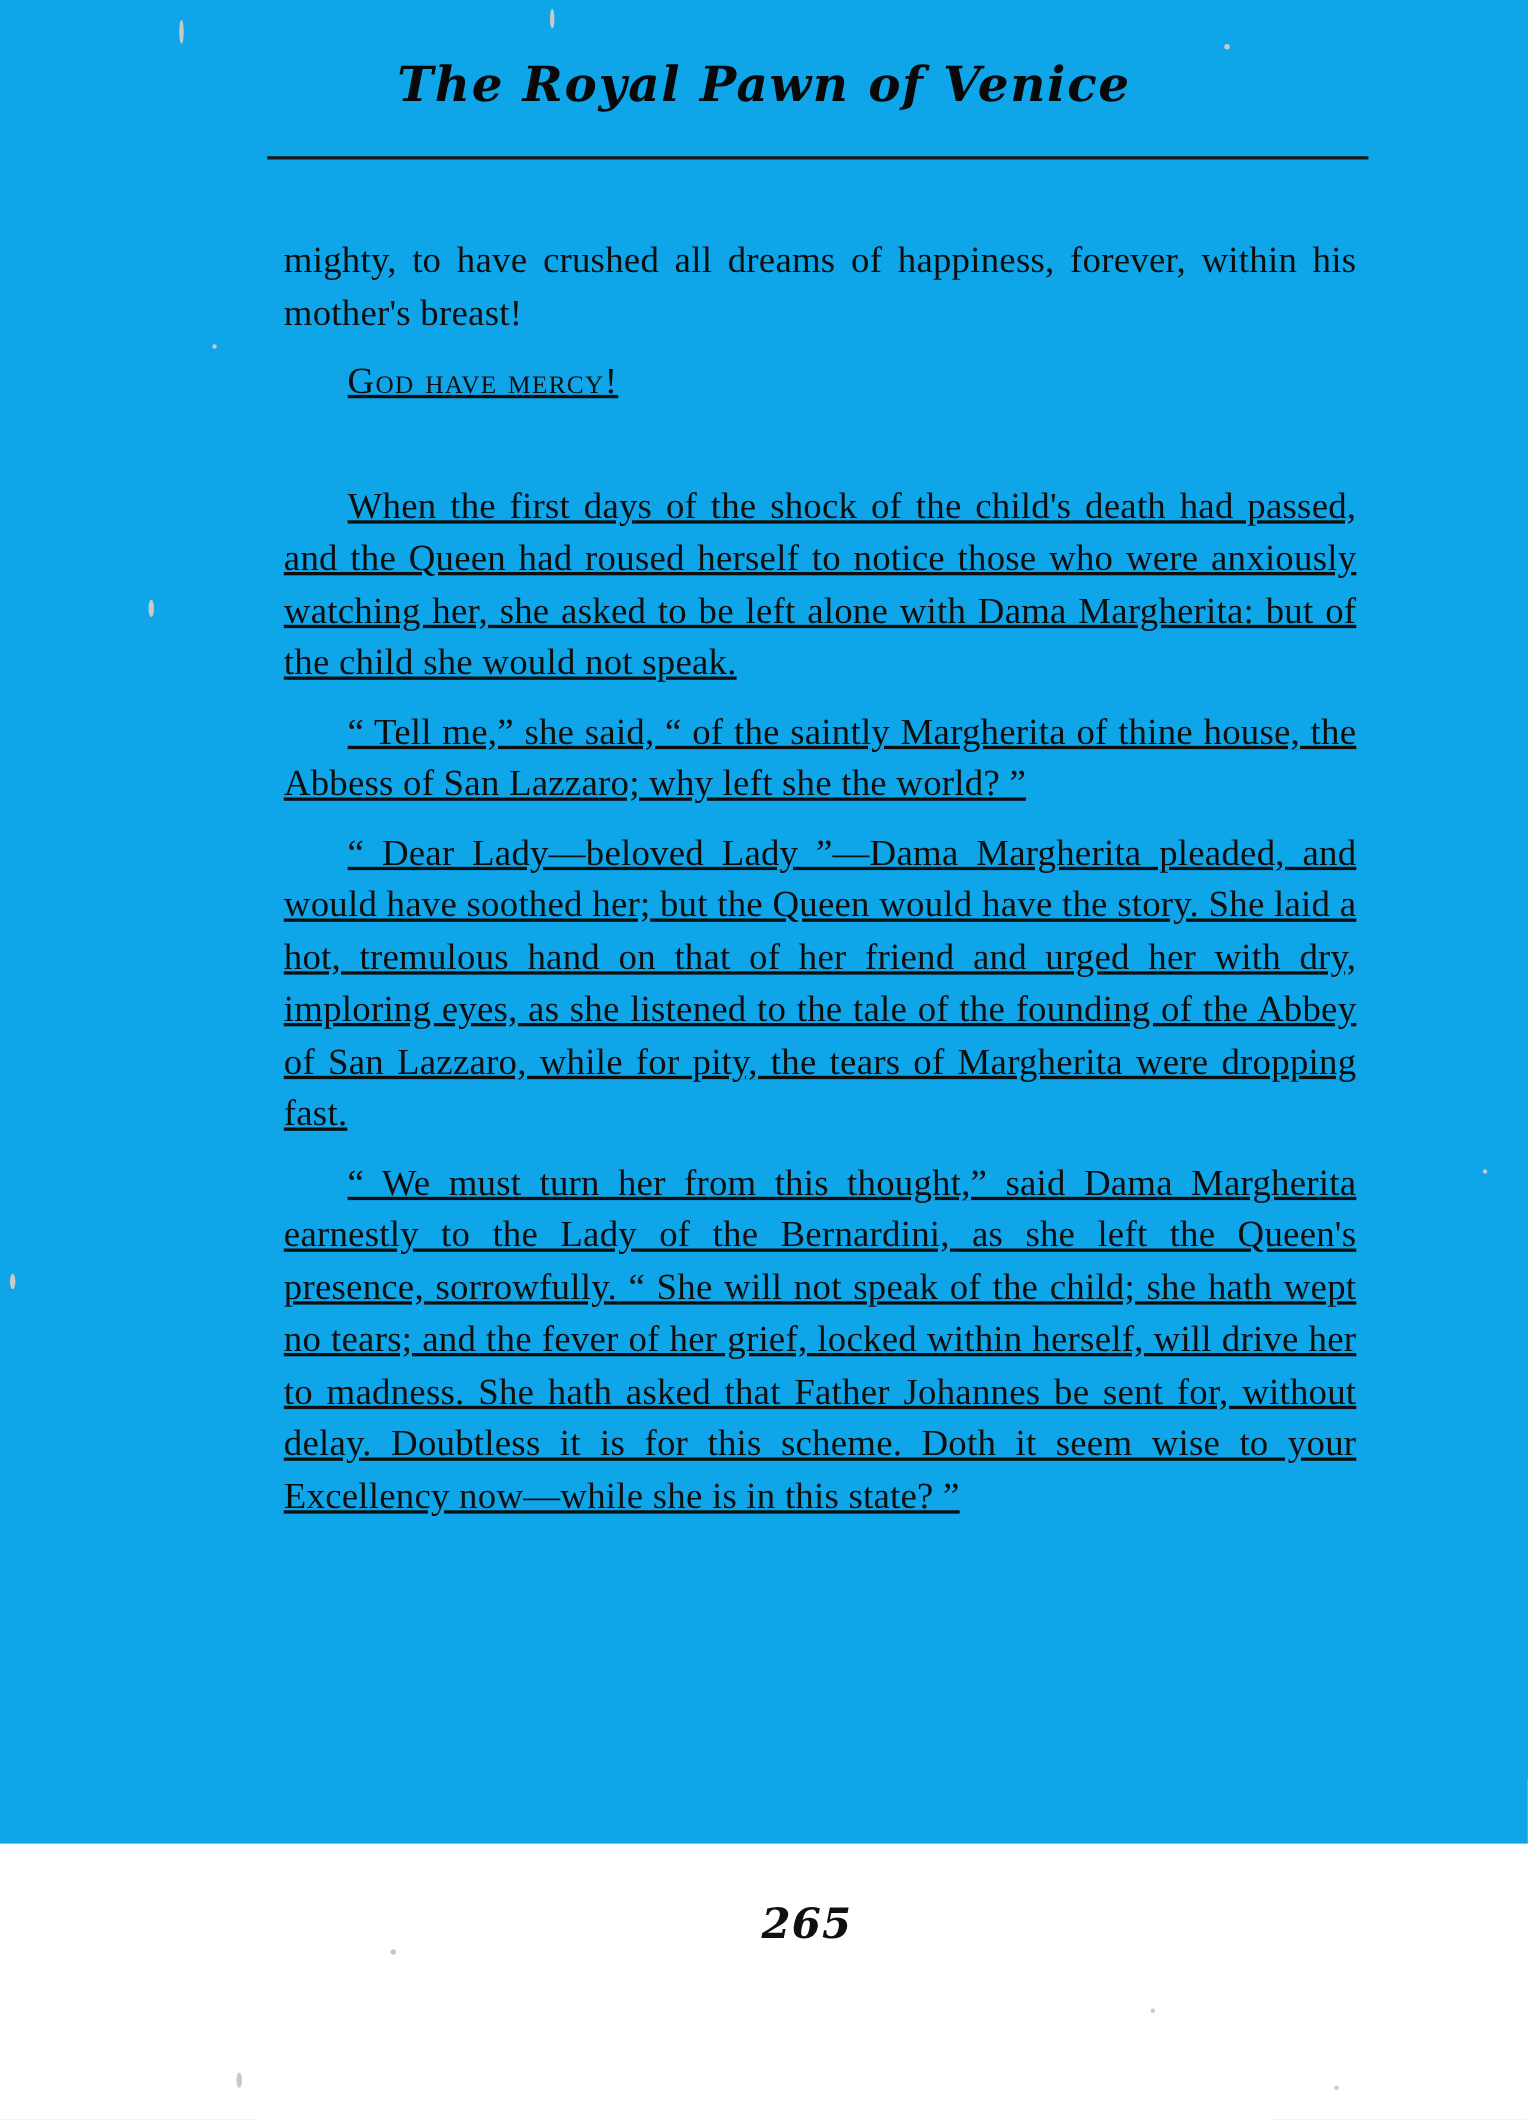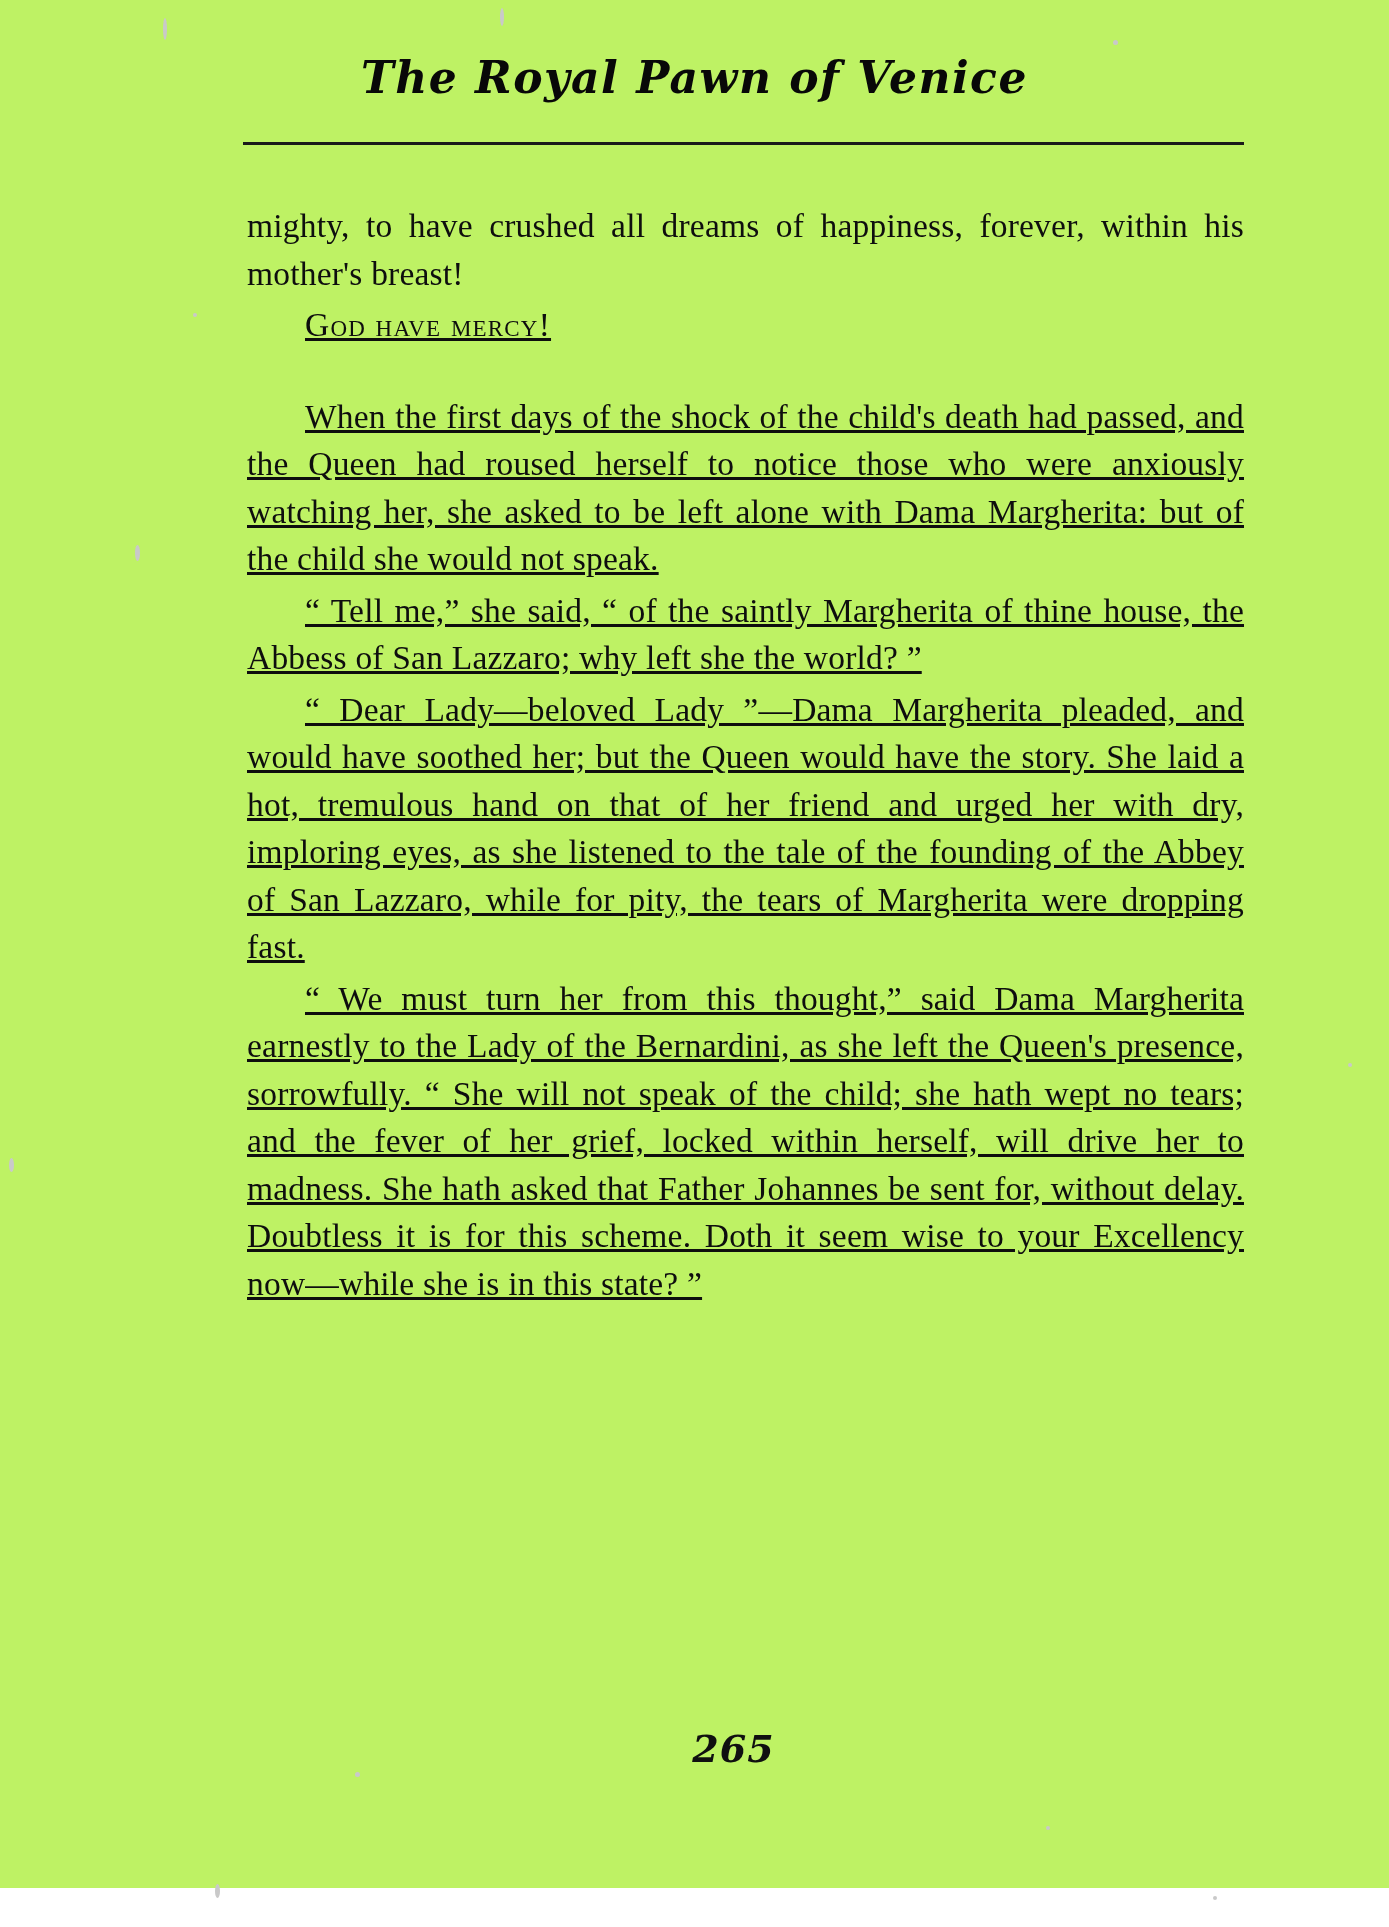--- a/index.html
+++ b/index.html
@@ -14,22 +14,22 @@
     font-family: "Liberation Serif", serif;
     color: #111111;
     overflow: hidden;
   }
 
   .page {
     position: absolute;
     left: 0;
     top: 0;
     width: 1389px;
-    height: 1888px;
-    background: #bef264;
+    height: 1676px;
+    background: #0ea5e9;
   }
 
   
   .running-head {
     position: absolute;
     left: 0;
     top: 52px;
     width: 1389px;
     text-align: center;
     font-family: "DejaVu Serif", serif;
@@ -56,21 +56,21 @@
     top: 198px;
     width: 1005px;
     font-size: 33.5px;
     line-height: 47.5px;
     text-align: justify;
     color: #0e0e0e;
     letter-spacing: 0.2px;
   }
 
   .textblock p {
-    margin: 4px;
+    margin: 15px;
   }
 
   .p-indent {
     text-indent: 58px;
     text-decoration: underline;
   }
 
   .smallcaps {
     font-variant: small-caps;
     letter-spacing: 1.2px;

